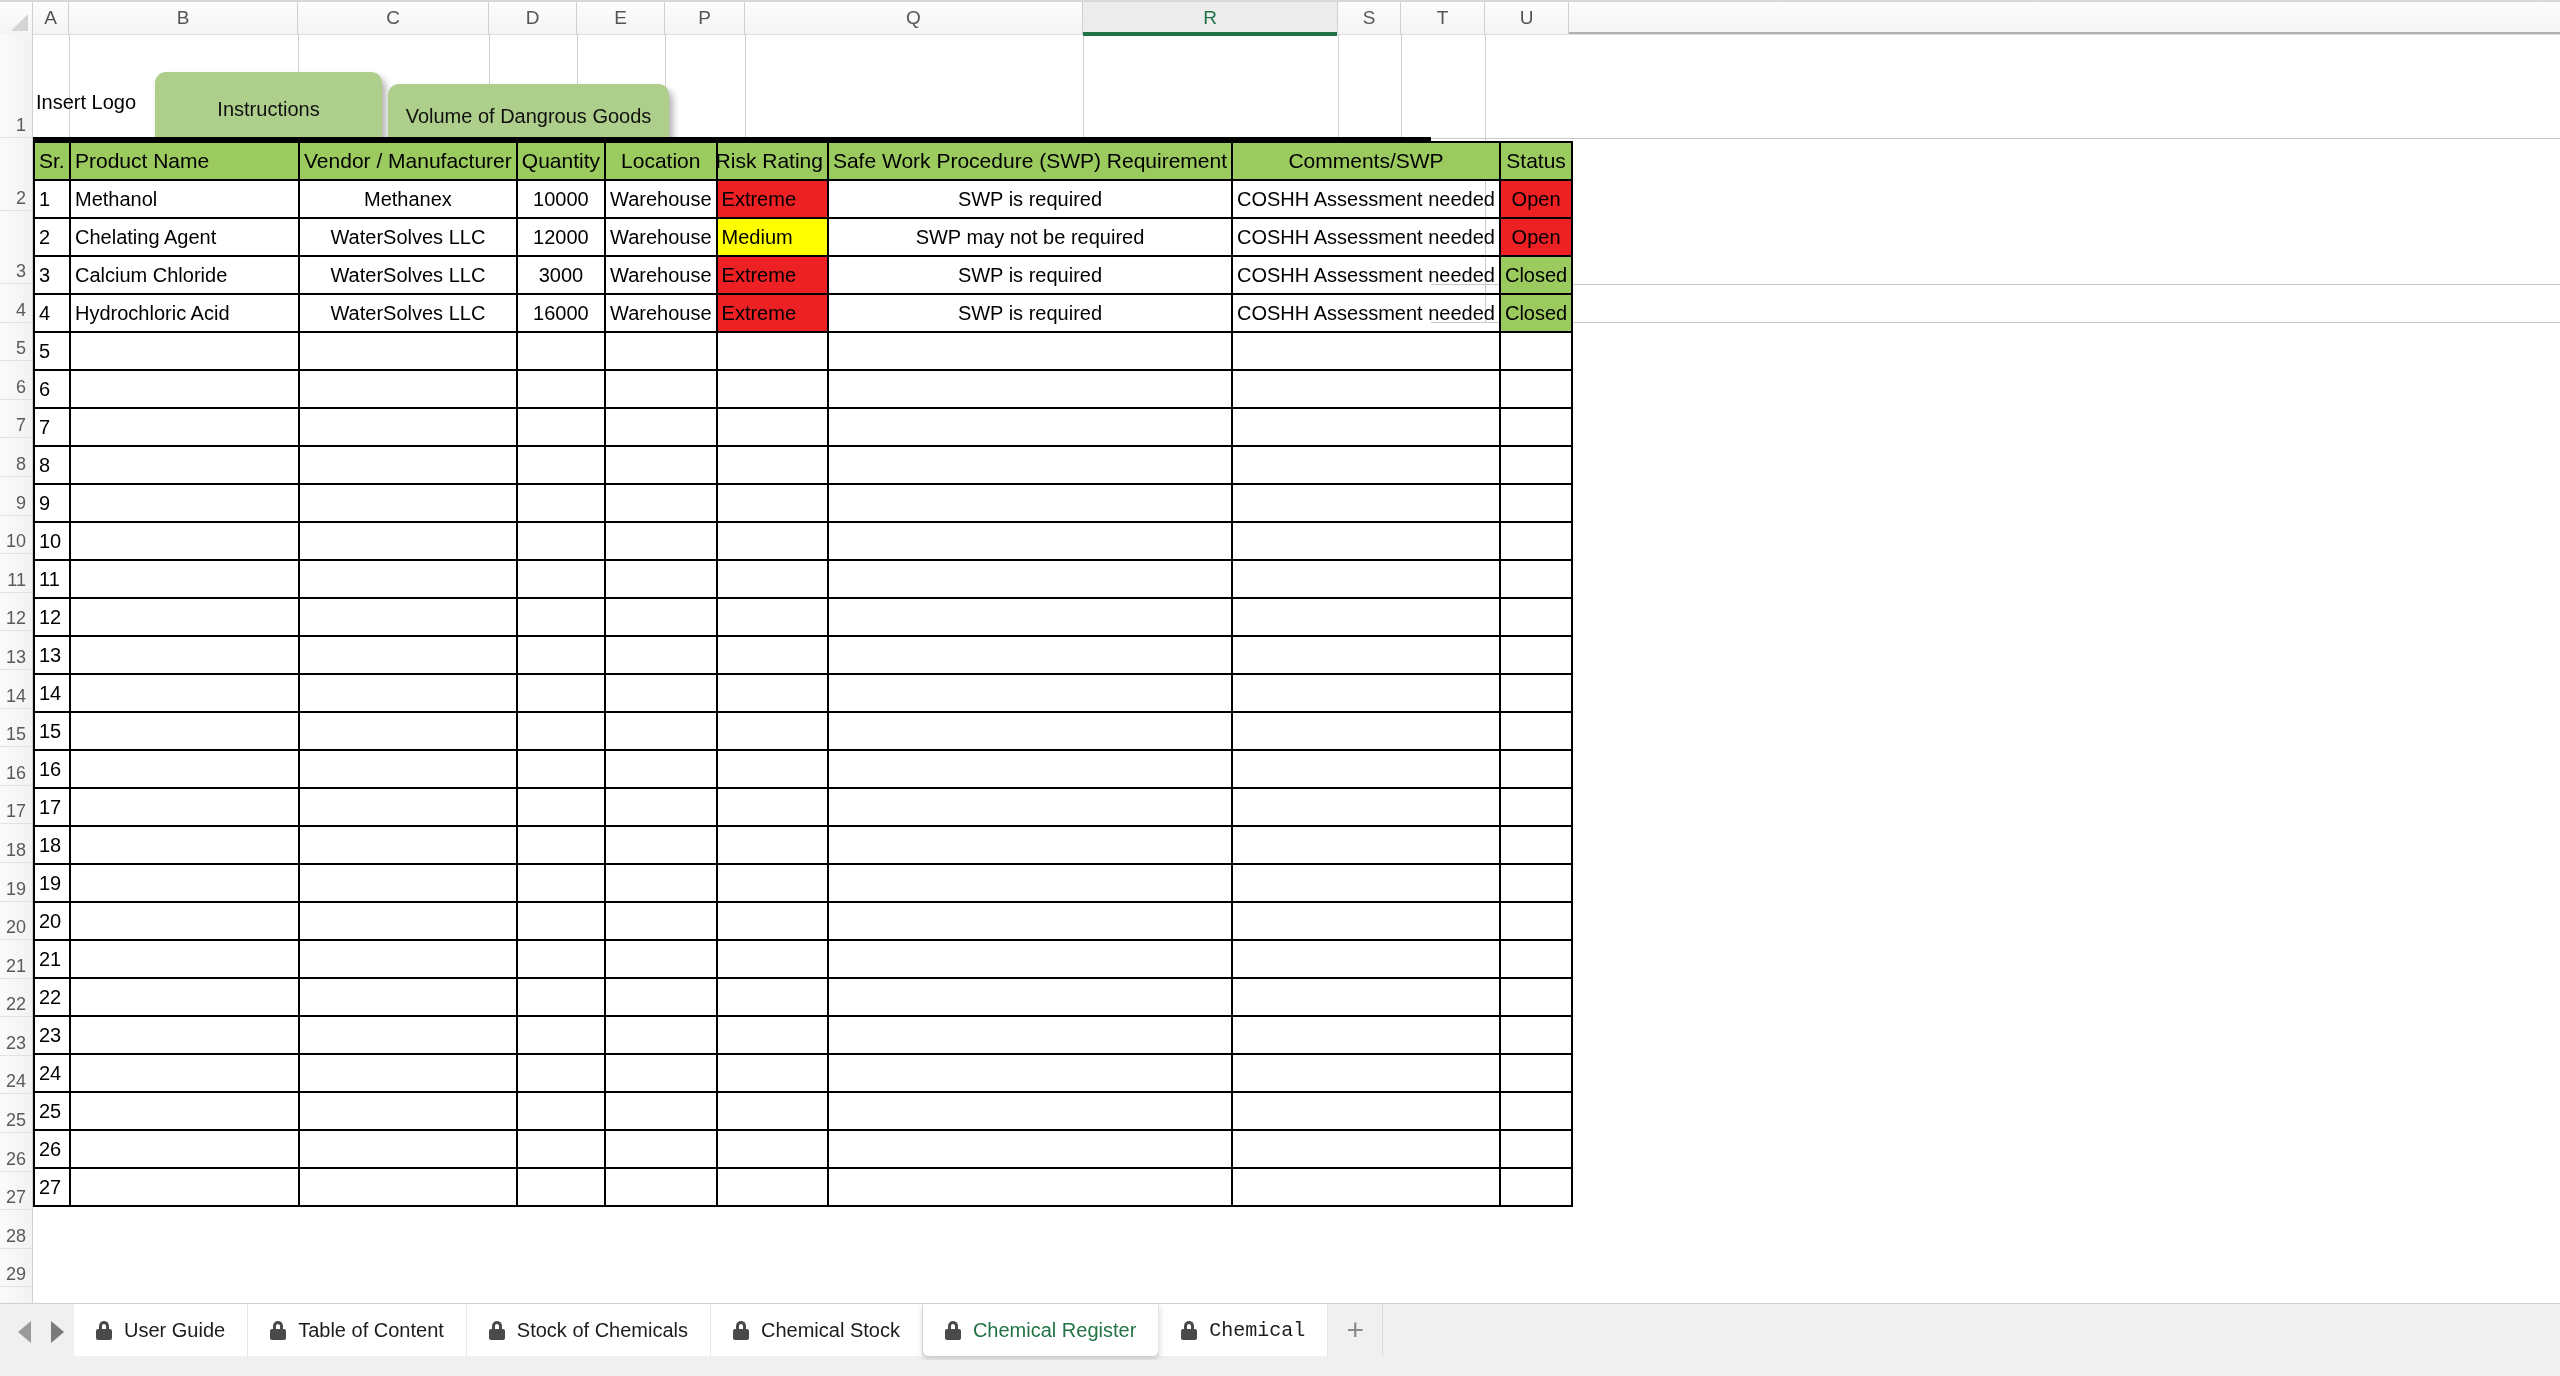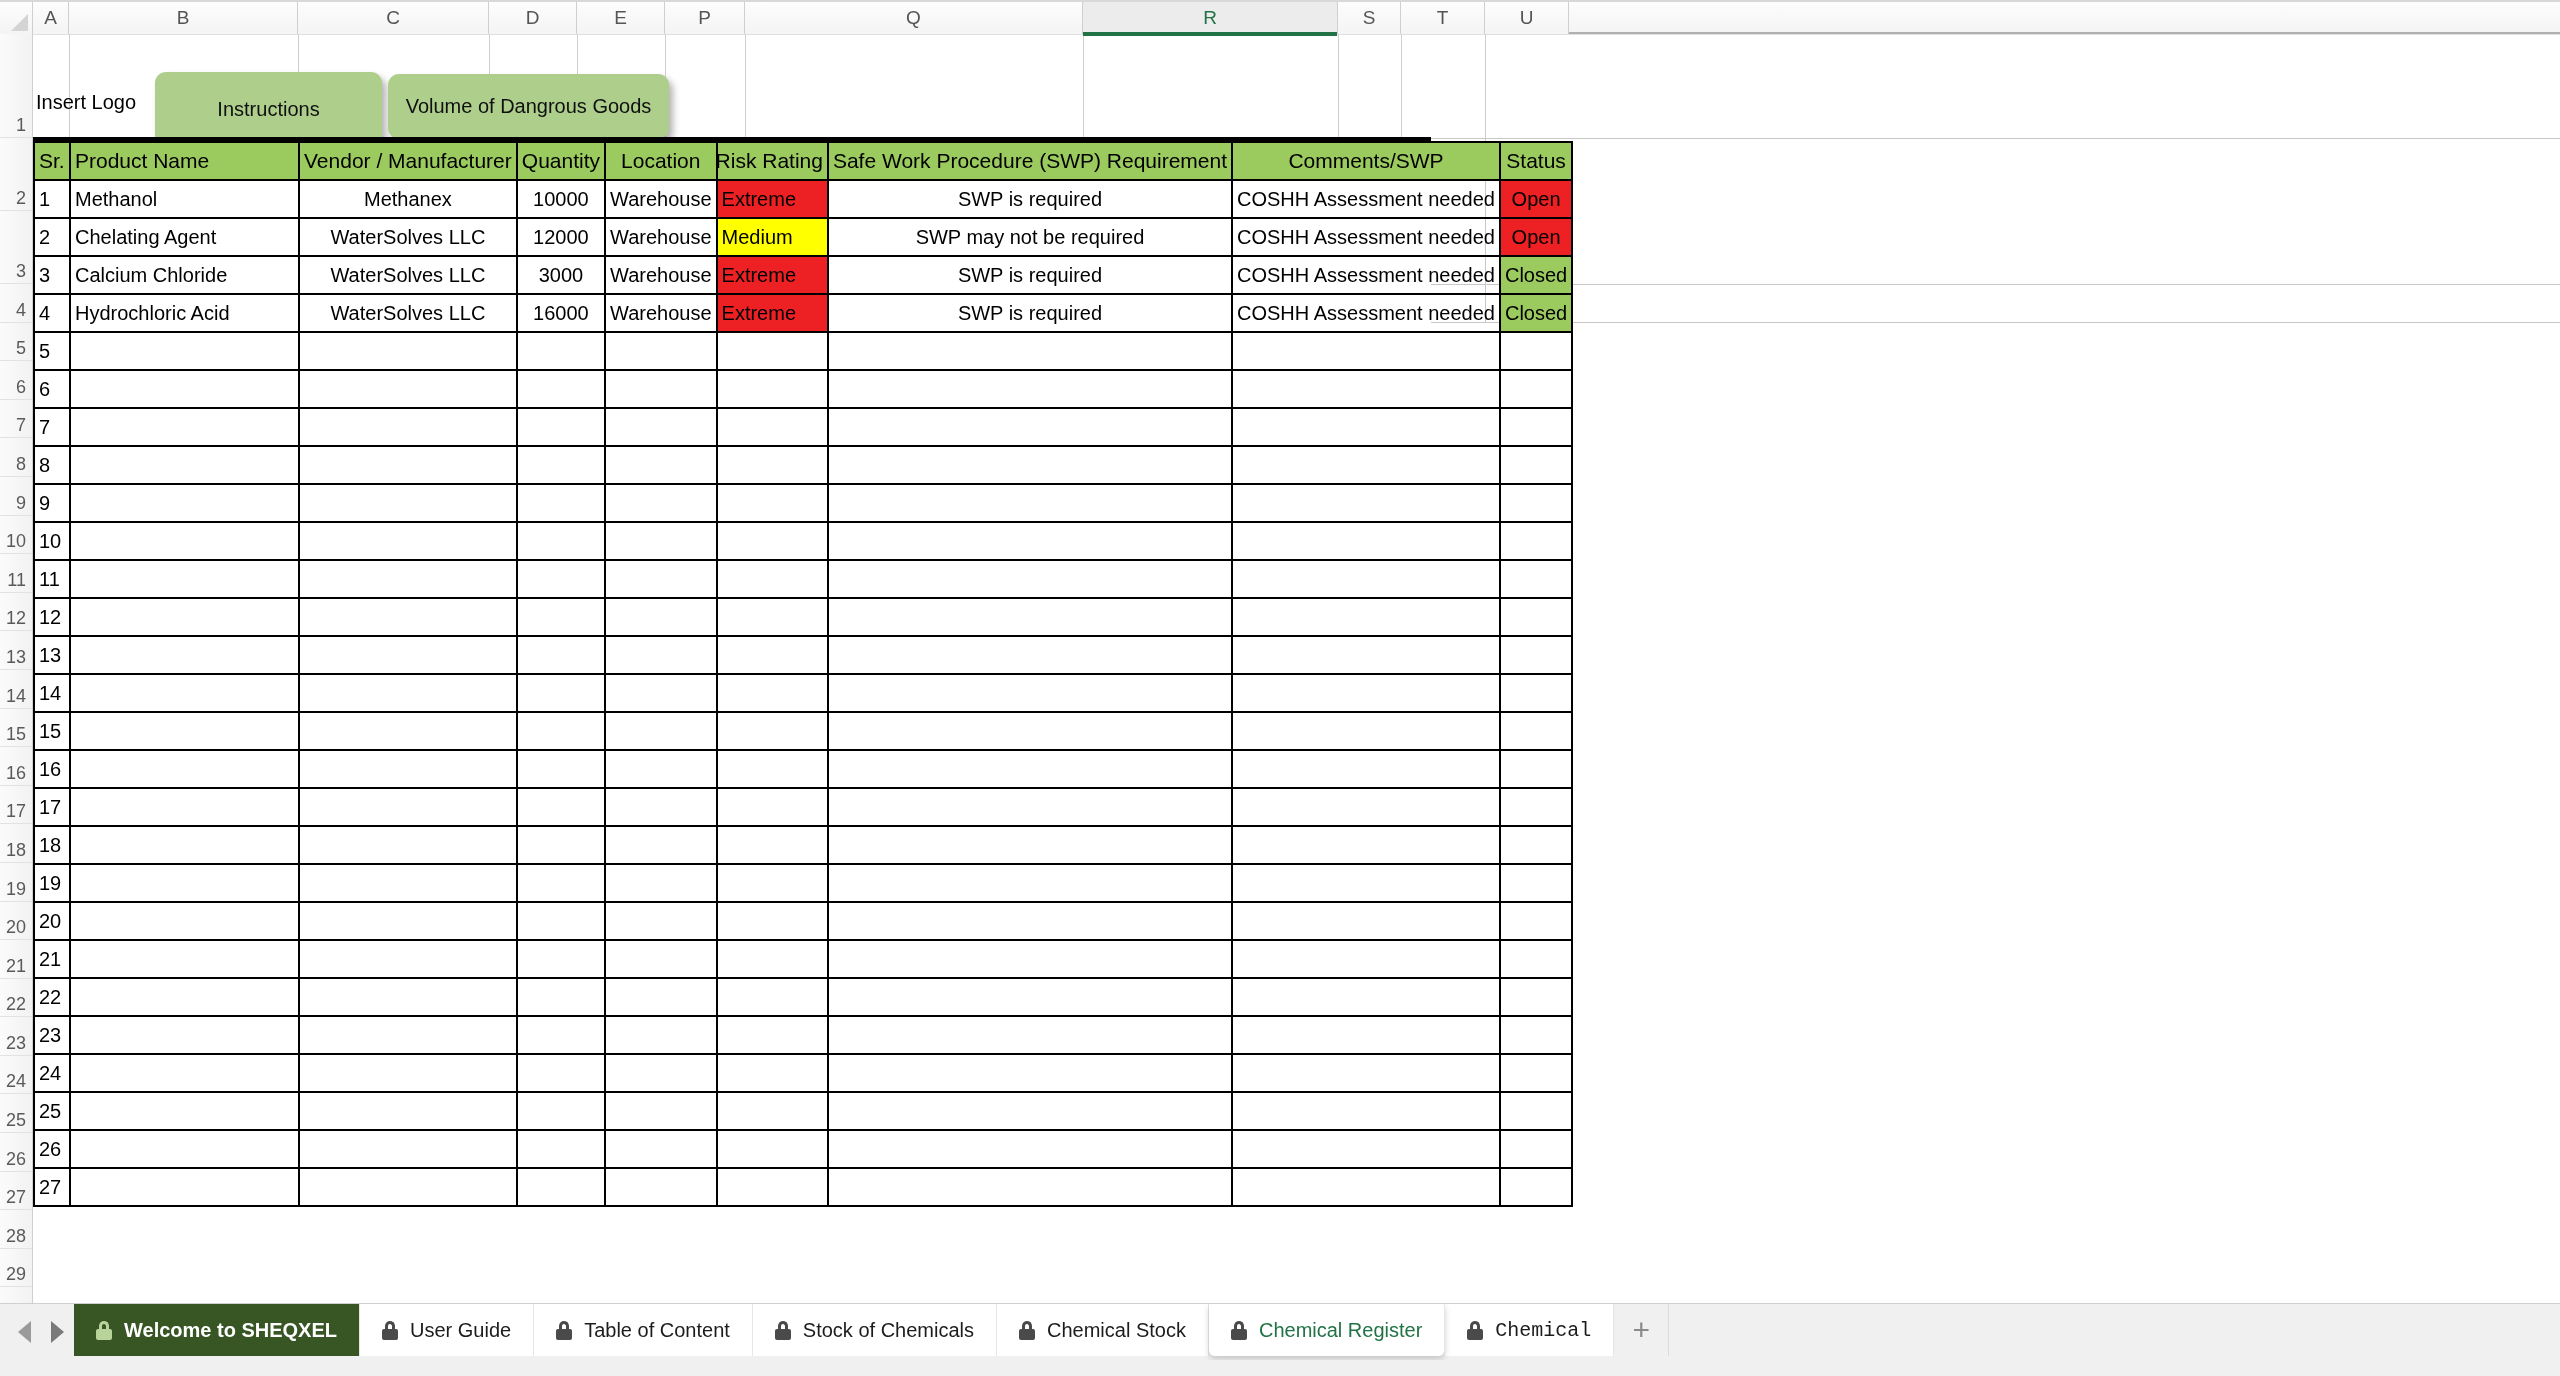--- a/index.html
+++ b/index.html
@@ -392,21 +392,21 @@
           <div class="vline" style="left: 544px; height: 104px;"></div>
           <div class="vline" style="left: 632px; height: 104px;"></div>
           <div class="vline" style="left: 712px; height: 104px;"></div>
           <div class="vline" style="left: 1050px; height: 104px;"></div>
           <div class="vline" style="left: 1305px; height: 104px;"></div>
           <div class="vline" style="left: 1368px; height: 104px;"></div>
           <div class="vline" style="left: 1452px; height: 104px;"></div>
         </div>
       <div class="insert-logo">Insert Logo</div>
       <div class="nav-btn" style="left:122px; top:38px; width:227px; height:74px;">Instructions</div>
-      <div class="nav-btn" style="left:355px; top:40px; width:281px; height:65px;">Volume of Dangrous Goods</div>
+      <div class="nav-btn" style="left:355px; top:50px; width:281px; height:65px;">Volume of Dangrous Goods</div>
     </div>
 
     <div class="heavy-top-rule" style="width:1398px;"></div>
 
     <div id="right-gridlines">
         <div class="gridline-h" style="left: 1398px; top: 104px; width: 1129px;"></div>
         <div class="gridline-h" style="left: 1398px; top: 250px; width: 1129px;"></div>
         <div class="gridline-h" style="left: 1398px; top: 288px; width: 1129px;"></div>
         <div class="gridline-v" style="left: 1452px; top: 104px; height: 184px;"></div>
       </div>
@@ -739,27 +739,20 @@
       </table>
     </div>
   </div>
 
   <div class="tabbar">
     <div class="tab-nav">
       <div class="nav-arrow left"></div>
       <div class="nav-arrow right"></div>
     </div>
     <div class="tabs" id="tabs-host">
-        <div class="tab first-green">
-          <span class="lock">
-            <span class="shackle"></span>
-            <span class="body"></span>
-          </span>
-          <span>Welcome to SHEQXEL</span>
-        </div>
         <div class="tab">
           <span class="lock">
             <span class="shackle"></span>
             <span class="body"></span>
           </span>
           <span>User Guide</span>
         </div>
         <div class="tab">
           <span class="lock">
             <span class="shackle"></span>

